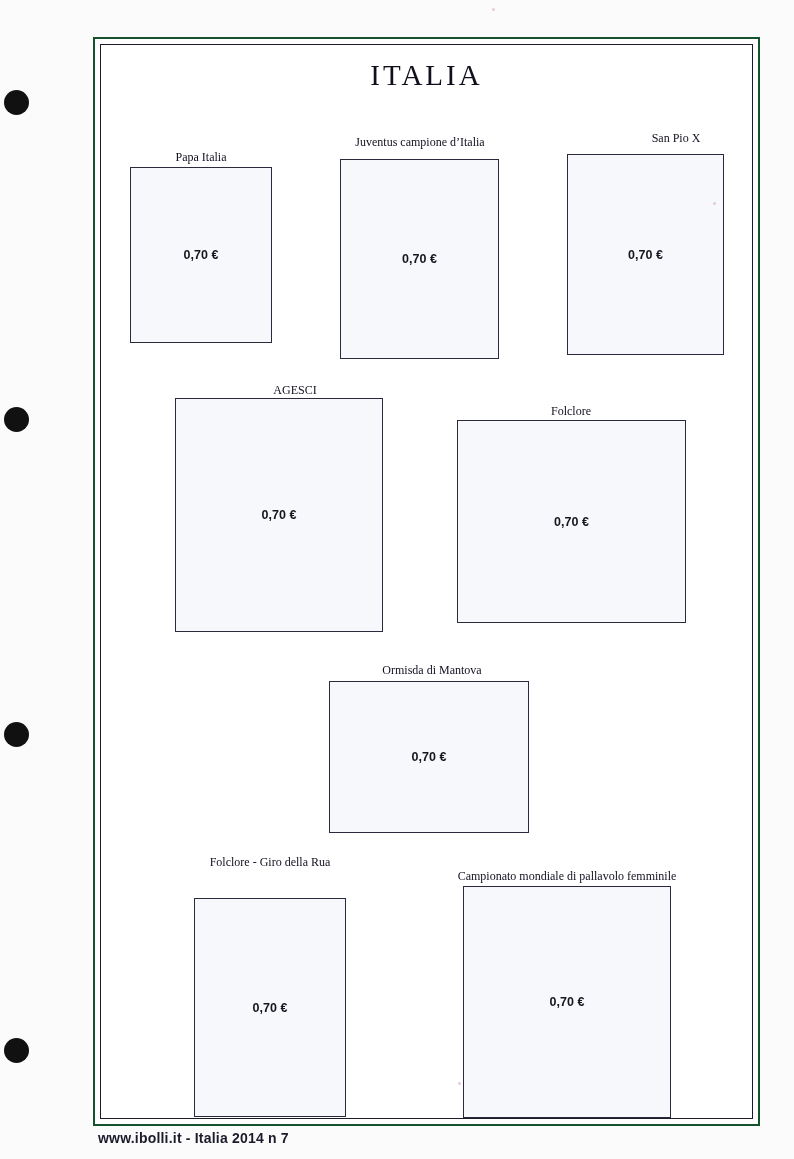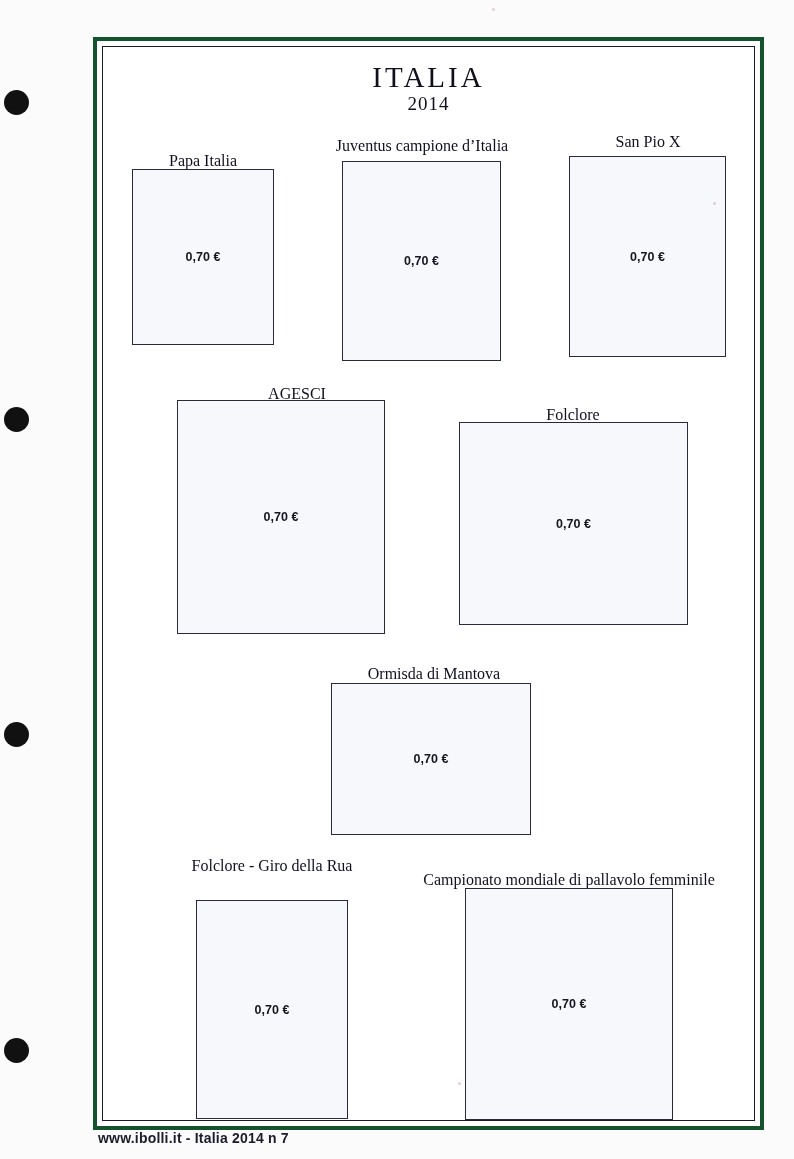--- a/index.html
+++ b/index.html
@@ -40,21 +40,21 @@
   .hole.h1 { top: 90px; }
   .hole.h2 { top: 407px; }
   .hole.h3 { top: 722px; }
   .hole.h4 { top: 1038px; }
 
   
   .frame-outer {
     position: absolute;
     left: 93px; top: 37px;
     width: 663px; height: 1085px;
-    border: 4px solid #14532d;
+    border: 2px solid #14532d;
     background: #ffffff;
   }
   .frame-inner {
     position: absolute;
     left: 5px; top: 5px;
     right: 5px; bottom: 5px;
     border: 1px solid #1b1b2b;
   }
 
   .page-title {
@@ -81,21 +81,21 @@
   
   .slot {
     position: absolute;
   }
   .slot-caption {
     position: absolute;
     left: 50%;
     transform: translateX(-50%);
     white-space: nowrap;
     font-family: "Liberation Serif", serif;
-    font-size: 16px;
+    font-size: 12px;
     color: #101020;
     text-align: center;
   }
   .slot-box {
     position: absolute;
     background: #f7f8fc;
     border: 1px solid #2a2a3c;
     box-sizing: border-box;
   }
   .slot-value {
@@ -137,37 +137,36 @@
 <div class="holes">
   <div class="hole h1"></div>
   <div class="hole h2"></div>
   <div class="hole h3"></div>
   <div class="hole h4"></div>
 </div>
 
 <div class="frame-outer">
   <div class="frame-inner"></div>
   <div class="page-title">ITALIA</div>
-  <div class="page-year">2014</div>
 
   <div id="slots">
       <div class="slot">
         <div class="slot-caption" style="left: 106px; top: 111px;">Papa Italia</div>
         <div class="slot-box" style="left: 35px; top: 128px; width: 142px; height: 176px;">
           <div class="slot-value">0,70 €</div>
         </div>
       </div>
       <div class="slot">
         <div class="slot-caption" style="left: 325px; top: 96px;">Juventus campione d’Italia</div>
         <div class="slot-box" style="left: 245px; top: 120px; width: 159px; height: 200px;">
           <div class="slot-value">0,70 €</div>
         </div>
       </div>
       <div class="slot">
-        <div class="slot-caption" style="left: 551px; top: 92px;">San Pio X</div>
+        <div class="slot-caption" style="left: 581px; top: 92px;">San Pio X</div>
         <div class="slot-box" style="left: 472px; top: 115px; width: 157px; height: 201px;">
           <div class="slot-value">0,70 €</div>
         </div>
       </div>
       <div class="slot">
         <div class="slot-caption" style="left: 200px; top: 344px;">AGESCI</div>
         <div class="slot-box" style="left: 80px; top: 359px; width: 208px; height: 234px;">
           <div class="slot-value">0,70 €</div>
         </div>
       </div>

